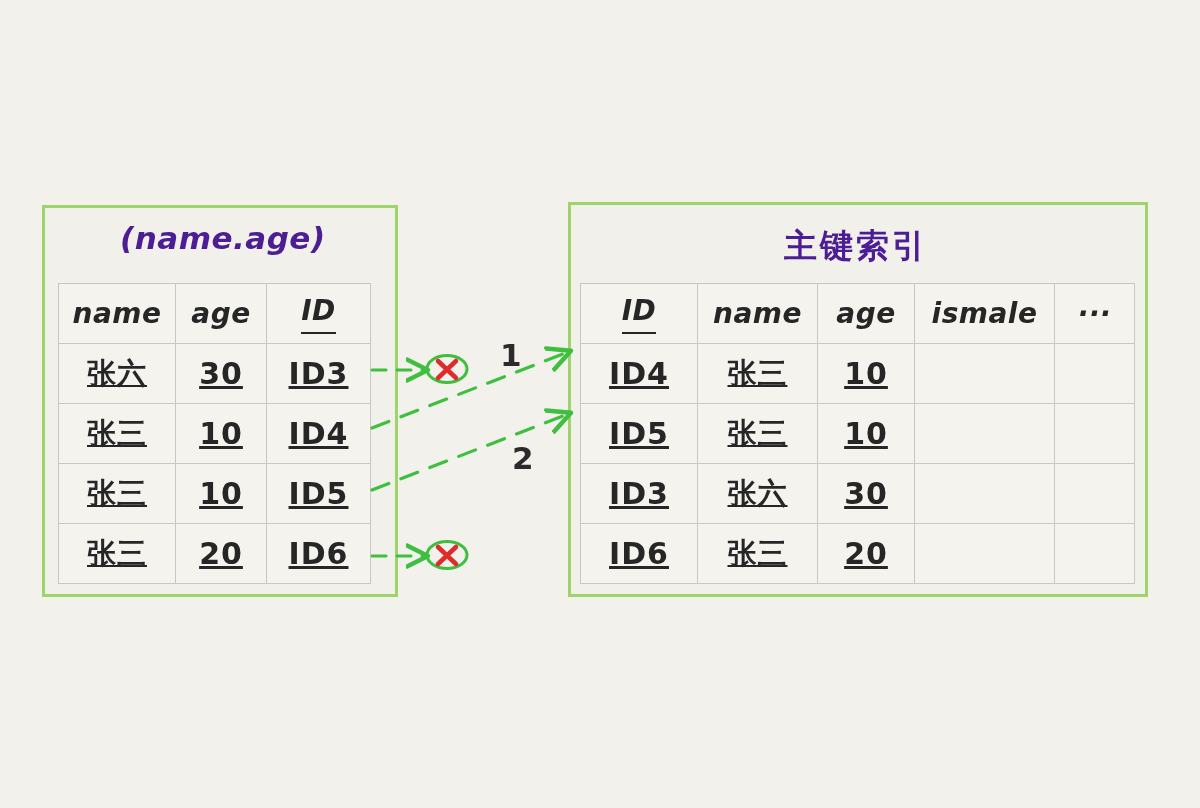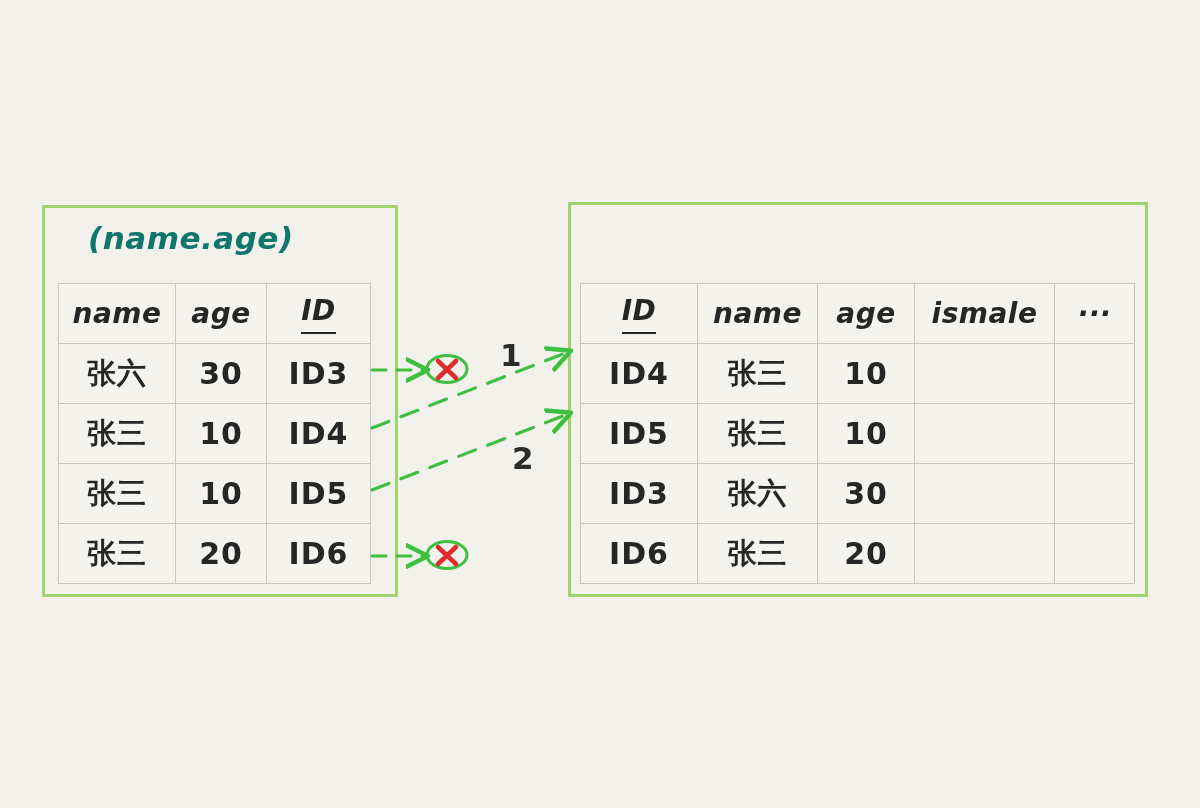--- a/index.html
+++ b/index.html
@@ -25,23 +25,24 @@
     border: 3px solid #9ed46b;
     background: #f1f0ea;
     box-sizing: border-box;
   }
   #left-panel  { left: 42px;  top: 205px; width: 356px; height: 392px; }
   #right-panel { left: 568px; top: 202px; width: 580px; height: 395px; }
 
   
   .panel-title {
     position: absolute;
-    color: #0f766e;
+    color: #4c1d95;
     white-space: nowrap;
     font-weight: 700;
+    margin-left: 32px;
   }
   #left-title {
     left: 88px;
     top: 220px;
     font-size: 31px;
     letter-spacing: 0.5px;
     font-family: "DejaVu Sans", sans-serif;
     font-style: italic;
     font-weight: 600;
   }
@@ -80,20 +81,21 @@
   }
   .grid td.hdr.cjk,
   .grid td.cjk {
     font-style: normal;
     letter-spacing: 2px;
   }
   .grid td.val {
     font-size: 30px;
     font-weight: 700;
     letter-spacing: 1px;
+    text-decoration: underline;
   }
   .grid td.val.cjk { font-size: 29px; }
   .grid td.blank { }
   .underline-txt {
     border-bottom: 2.5px solid #262626;
     padding-bottom: 7px;
     display: inline-block;
     line-height: 1;
   }
   .dots-cell { font-size: 30px; letter-spacing: 4px; font-weight: 700; }
@@ -163,20 +165,21 @@
       </tr>
       <tr>
         <td class="val cjk">张三</td>
         <td class="val">20</td>
         <td class="val">ID6</td>
       </tr>
     </tbody>
   </table>
 
   <div class="panel" id="right-panel"></div>
+  <div class="panel-title" id="right-title">主键索引</div>
 
   <table class="grid" id="right-table">
     <colgroup>
       <col style="width:117px">
       <col style="width:120px">
       <col style="width:97px">
       <col style="width:140px">
       <col style="width:80px">
     </colgroup>
     <tbody>

